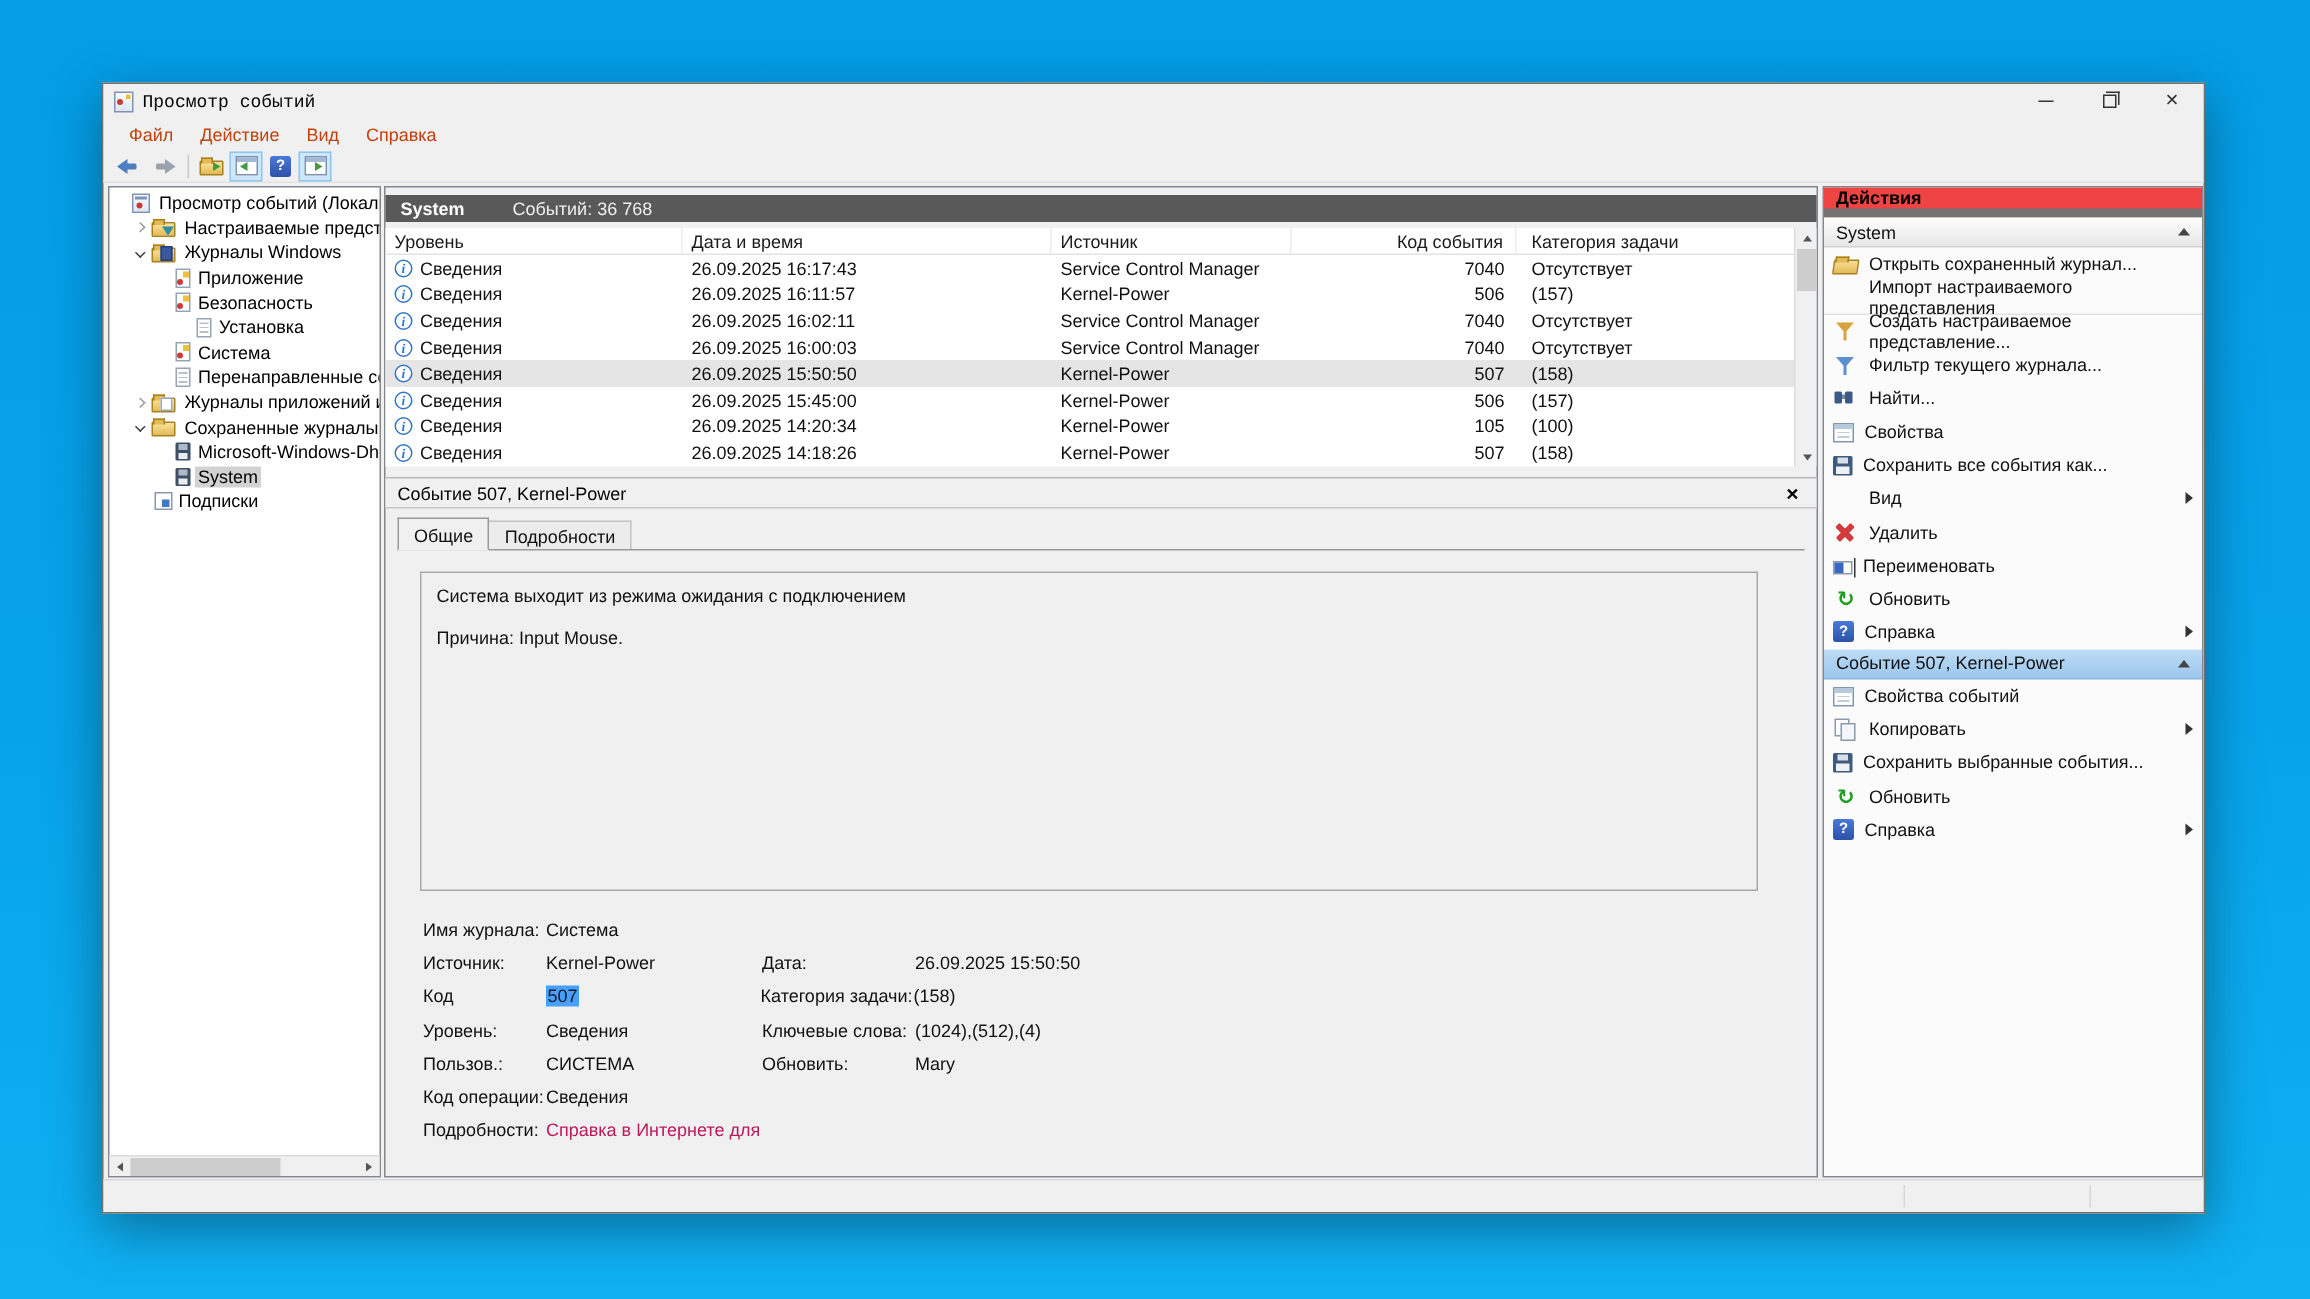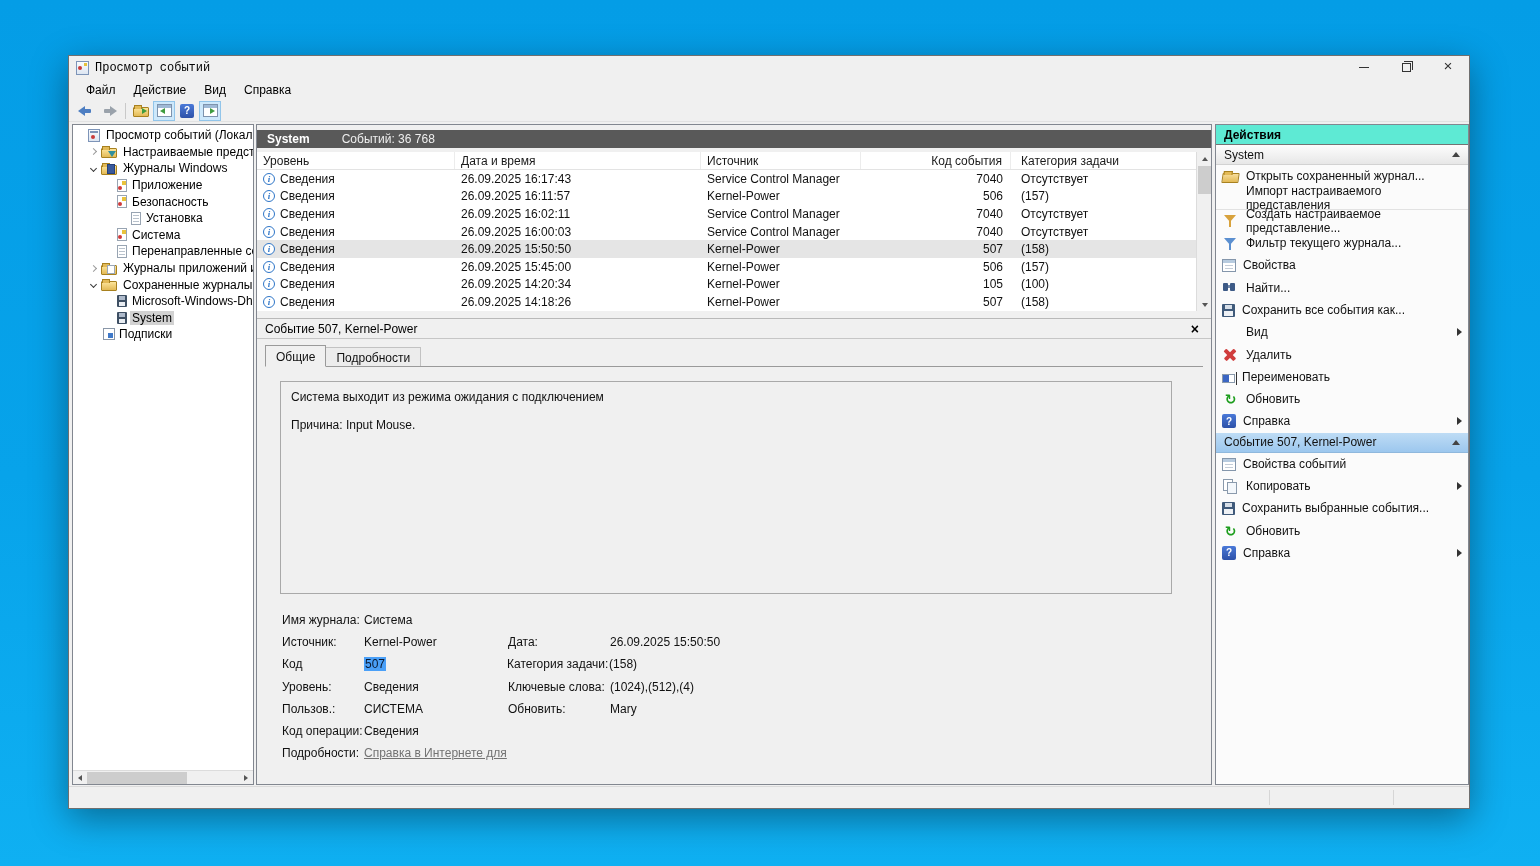--- a/index.html
+++ b/index.html
@@ -19,21 +19,21 @@
   .title-text { font-size:12px; color:#000; }
   .title-controls { margin-left:auto; display:flex; height:100%; }
   .ctl { width:42px; height:100%; display:grid; place-items:center; color:#333; }
   .ctl-min::before { content:""; width:10px; height:1px; background:#333; }
   .ctl-max i { display:block; position:relative; width:9px; height:9px; border:1px solid #333; background:#f0f0f0; }
   .ctl-max i::before { content:""; position:absolute; left:1px; top:-3px; width:8px; height:8px; border:1px solid #333; border-left:none; border-bottom:none; }
   .ctl-close { font-size:15px; line-height:1; }
 
   
   .menubar { position:absolute; left:0; top:23px; right:0; height:21px; display:flex; align-items:center; padding-left:8px; background:#f0f0f0; }
-  .menu-item { font-size:12px; padding:2px 9px; color:#000000; }
+  .menu-item { font-size:12px; padding:2px 9px; color:#c2410c; }
   .toolbar { position:absolute; left:0; top:44px; right:0; height:22px; display:flex; align-items:center; padding-left:6px; background:#f0f0f0; border-bottom:1px solid #e2e2e2; }
   .tb-btn { width:22px; height:20px; display:grid; place-items:center; border:1px solid transparent; margin-right:1px; }
   .tb-btn.pressed { background:#cde8fb; border-color:#92c5ea; }
   .tb-sep { width:1px; height:16px; background:#c9c9c9; margin:0 4px; }
   .ticon { position:relative; width:16px; height:14px; }
   .icon-back::before { content:""; position:absolute; left:0; top:2px; border-top:5px solid transparent; border-bottom:5px solid transparent; border-right:7px solid #4d7ec2; }
   .icon-back::after { content:""; position:absolute; left:6px; top:5px; width:7px; height:4px; background:#4d7ec2; border-radius:1px; }
   .icon-forward::before { content:""; position:absolute; right:0; top:2px; border-top:5px solid transparent; border-bottom:5px solid transparent; border-left:7px solid #9aa2ab; }
   .icon-forward::after { content:""; position:absolute; right:6px; top:5px; width:7px; height:4px; background:#9aa2ab; border-radius:1px; }
   .icon-folder-arrow { background:linear-gradient(#fce49a,#e3ba56); border:1px solid #a8811f; border-radius:1px; height:10px; margin-top:3px; }
@@ -120,24 +120,24 @@
   .tab.inactive { background:#ececec; border:1px solid #c2c2c2; border-left:none; border-bottom:none; margin-bottom:0px; }
   .tab-page { position:absolute; left:8px; top:241px; right:8px; bottom:6px; background:#f0f0f0; border-top:1px solid #9a9a9a; }
   .message-box { position:absolute; left:15px; top:14px; width:892px; height:213px; border:1px solid #a9a9a9; padding:8px 10px; font-size:12px; color:#111; overflow:hidden; }
   .message-box p { margin-bottom:14px; }
   .fields { position:absolute; left:0; top:242px; right:10px; }
   .f-row { display:flex; align-items:center; height:22.2px; font-size:12px; padding-left:17px; }
   .f-label { color:#111; } .f-label.l { width:82px; } .f-label.r { width:102px; }
   .f-val { color:#111; } .f-val.lv { width:144px; } .f-val.rv { flex:1; }
   .f-row.lv-selected .lv { width:auto; margin-right:121px; }
   .f-row.lv-selected .lv span.selbg { background:#4aa0f8; color:#0a1a33; padding:0 1px; }
-  .f-row.lv-link .lv { color:#737373; text-decoration:underline; width:auto; }
-
-  
-  .actions-title { height:20px; display:flex; align-items:center; padding-left:8px; font-size:12px; font-weight:bold; background:#5eead4; border-bottom:1px solid #737373; }
+  .f-row.lv-link .lv { color:#be185d; width:auto; }
+
+  
+  .actions-title { height:20px; display:flex; align-items:center; padding-left:8px; font-size:12px; font-weight:bold; background:#ef4444; border-bottom:6px solid #737373; }
   .act-section-header { height:20px; display:flex; align-items:center; padding:0 8px; font-size:12px; background:linear-gradient(#fdfdfd,#e7e7e7); border-bottom:1px solid #d2d2d2; color:#111; }
   .act-section-header.highlighted { background:linear-gradient(#bedcf5,#9cc7ee); border-bottom:1px solid #8fb8dd; }
   .collapse-arrow { margin-left:auto; border-left:4px solid transparent; border-right:4px solid transparent; border-bottom:5px solid #444; }
   .act-item { height:22.3px; display:flex; align-items:center; padding:0 6px; font-size:12px; color:#111; position:relative; }
   .act-item.sep-after { border-bottom:1px solid #e2e2e2; }
   .act-icon { flex:none; position:relative; width:17px; height:15px; margin-right:7px; }
   .submenu-arrow { display:none; margin-left:auto; border-top:4px solid transparent; border-bottom:4px solid transparent; border-left:5px solid #333; }
   .act-item.has-submenu .submenu-arrow { display:block; }
 
   .icon-open-folder { background:linear-gradient(#f7dd9b,#e3ba56); border:1px solid #a8811f; border-radius:1px; height:10px; margin-top:4px; transform:skewX(-8deg); }
@@ -517,28 +517,28 @@
 
                 </div>
 
                 <div class="act-item">
                   <span class="act-icon icon icon-filter"></span>
                   <span>Фильтр текущего журнала...</span>
 
                 </div>
 
                 <div class="act-item">
+                  <span class="act-icon icon icon-find"></span>
+                  <span>Найти...</span>
+
+                </div>
+
+                <div class="act-item">
                   <span class="act-icon icon icon-properties"></span>
                   <span>Свойства</span>
-
-                </div>
-
-                <div class="act-item">
-                  <span class="act-icon icon icon-find"></span>
-                  <span>Найти...</span>
 
                 </div>
 
                 <div class="act-item">
                   <span class="act-icon icon icon-save"></span>
                   <span>Сохранить все события как...</span>
 
                 </div>
 
                 <div class="act-item has-submenu">

